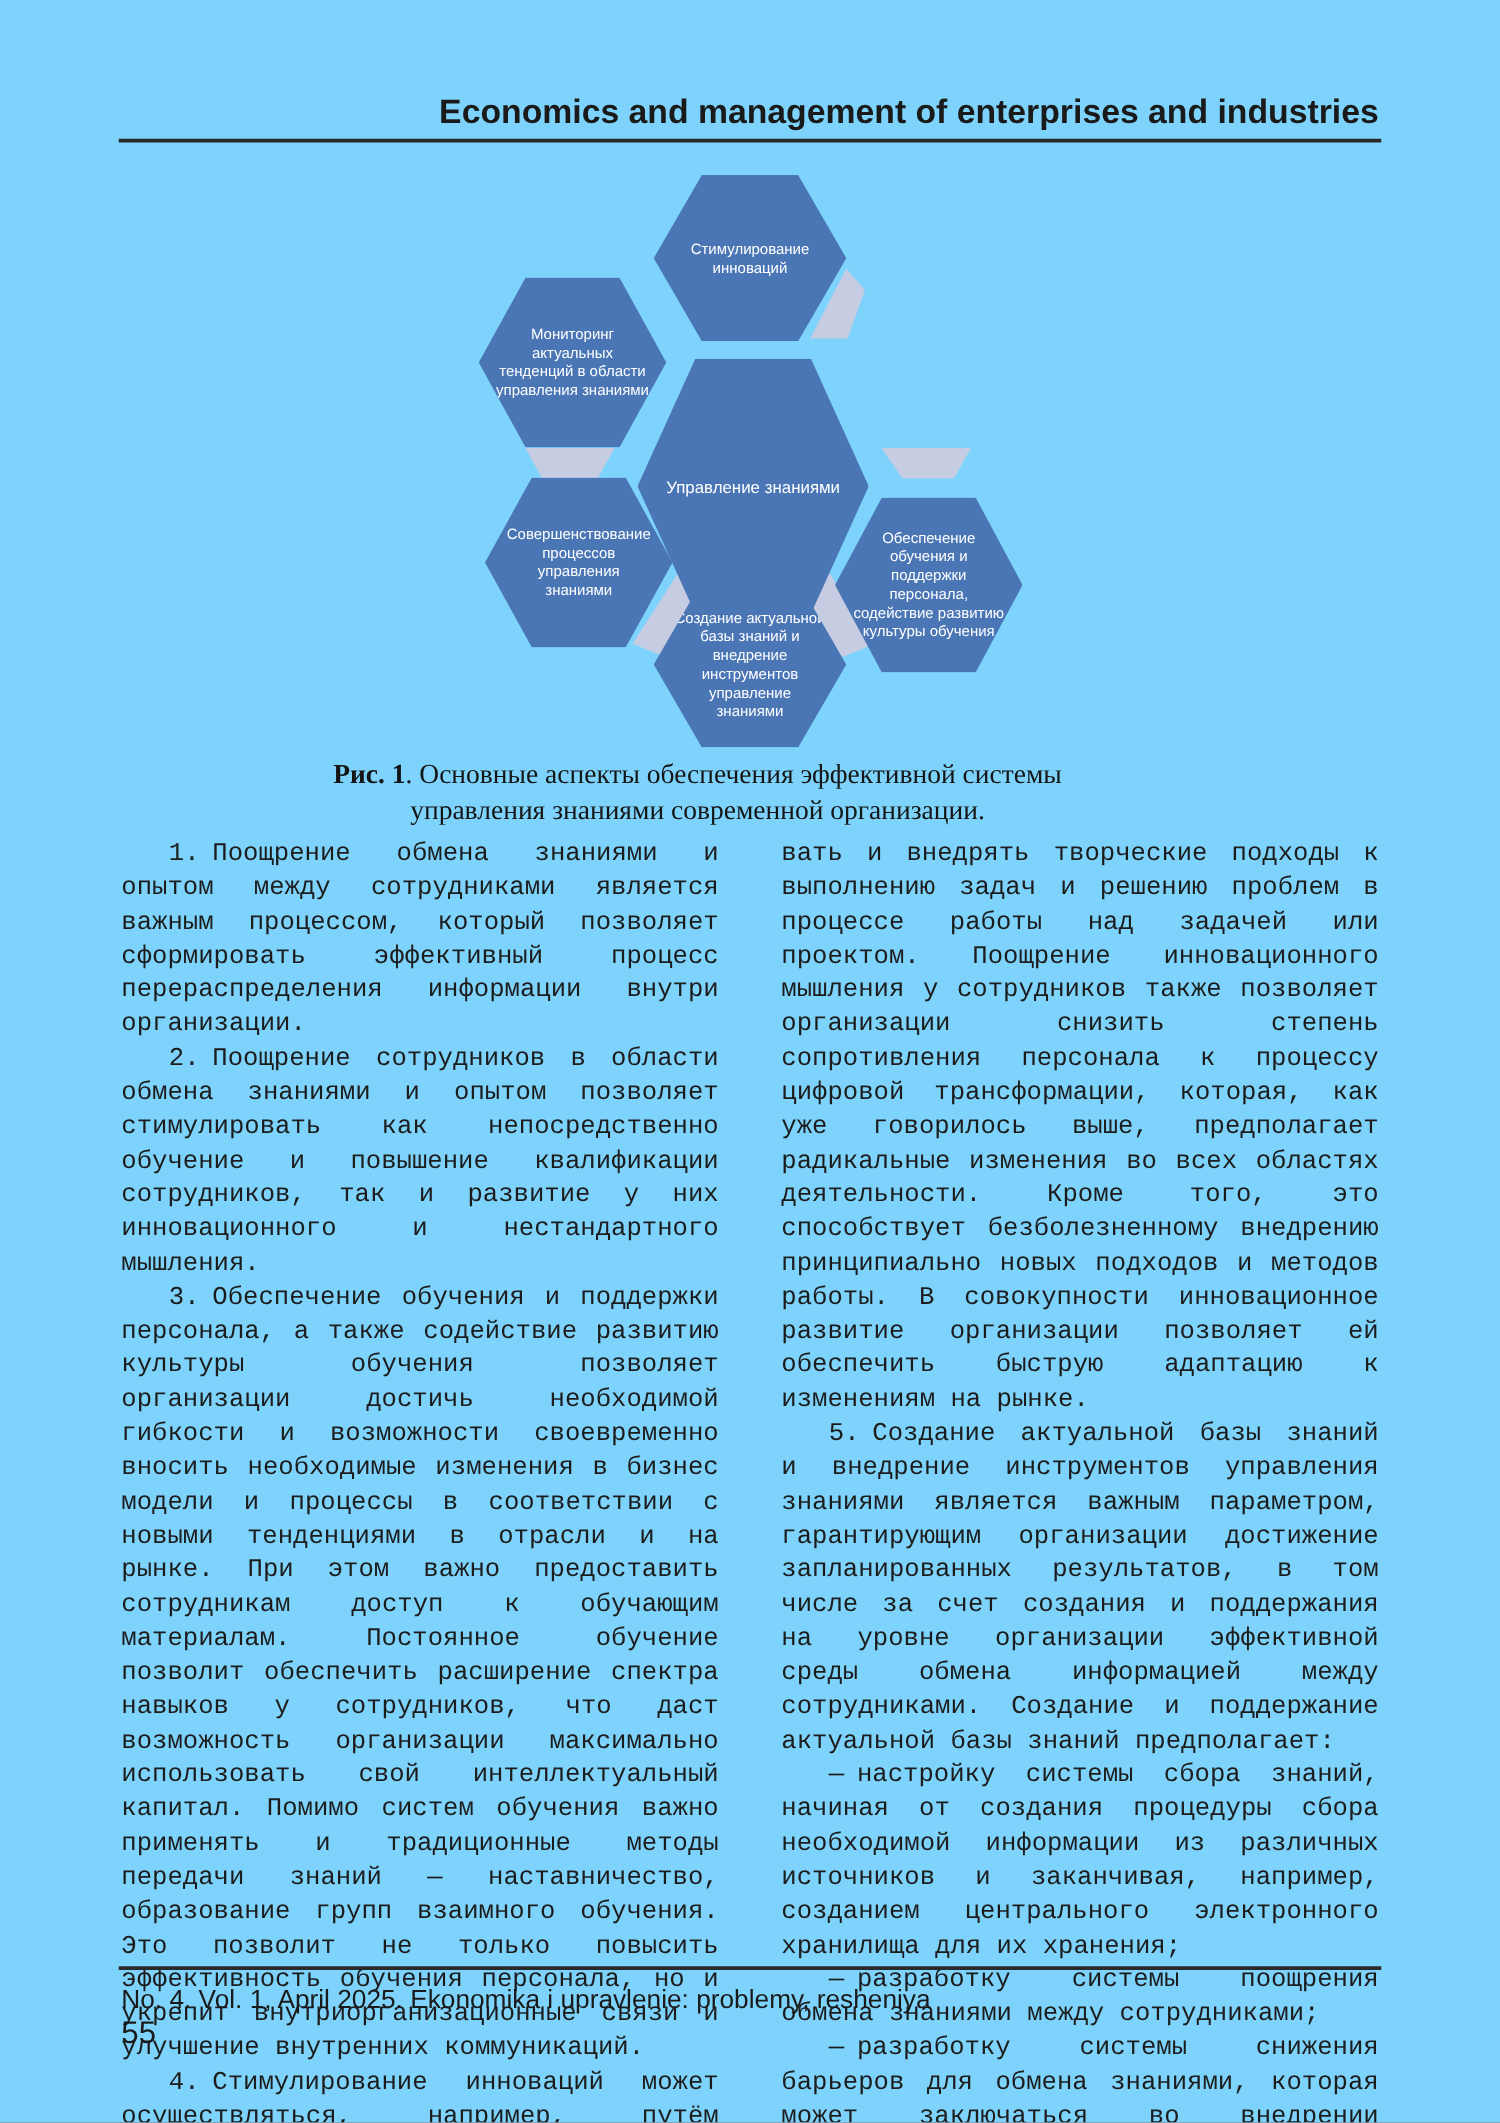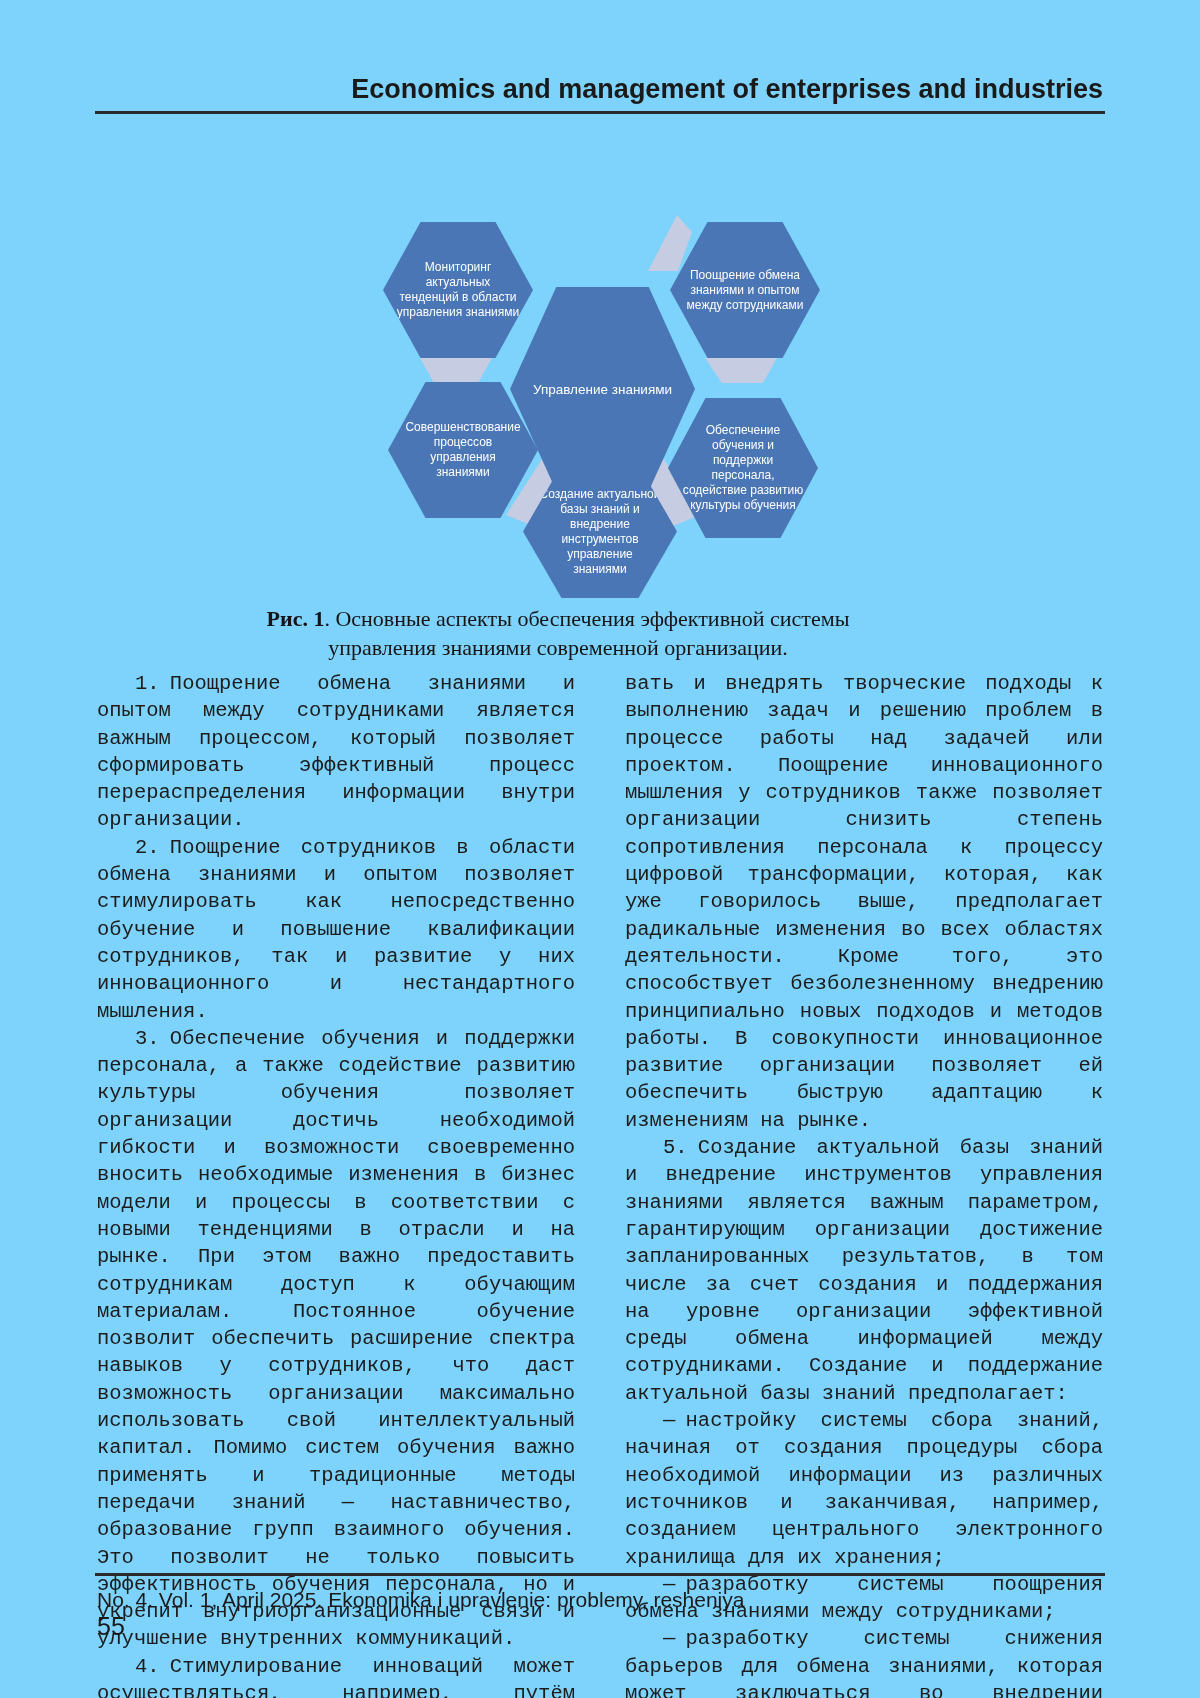--- a/index.html
+++ b/index.html
@@ -133,30 +133,29 @@
   <div class="running-head">Economics and management of enterprises and industries</div>
   <div class="rule rule-top"></div>
 
   <div class="diagram">
     <div class="connector conn-tr"></div>
     <div class="connector conn-r"></div>
     <div class="connector conn-br"></div>
     <div class="connector conn-bl"></div>
     <div class="connector conn-l"></div>
 
+    <div class="hex hex-top">
+      <span class="hex-label">Стимулирование
+инноваций</span>
+    </div>
     <div class="hex hex-upper-left">
       <span class="hex-label">Мониторинг
 актуальных
 тенденций в области
 управления знаниями</span>
-    </div>
-    <div class="hex hex-upper-right">
-      <span class="hex-label">Поощрение обмена
-знаниями и опытом
-между сотрудниками</span>
     </div>
     <div class="hex hex-center">
       <span class="hex-label">Управление знаниями</span>
     </div>
     <div class="hex hex-lower-left">
       <span class="hex-label">Совершенствование
 процессов
 управления
 знаниями</span>
     </div>

